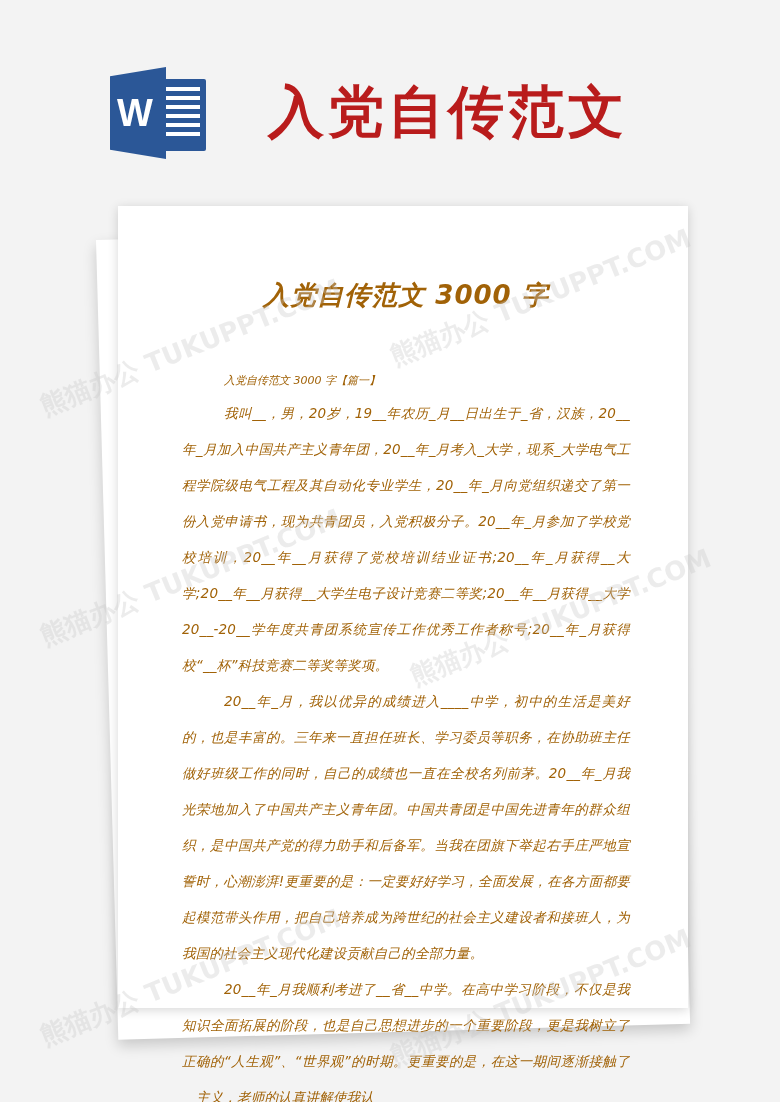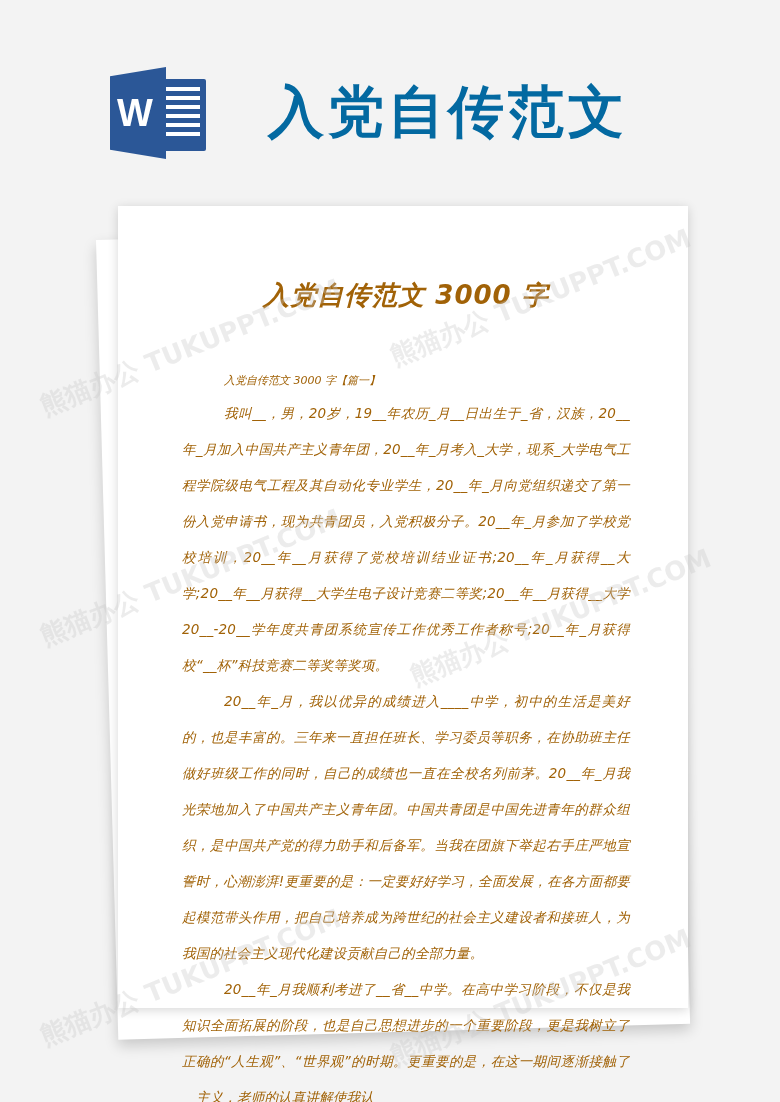--- a/index.html
+++ b/index.html
@@ -61,21 +61,21 @@
       left: 7px;
       top: 26px;
       color: #fff;
       font-family: "Liberation Sans", sans-serif;
       font-weight: bold;
       font-size: 38px;
       line-height: 40px;
     }
     .header-title {
       margin-left: 58px;
-      color: #0369a1;
+      color: #b91c1c;
       font-size: 56px;
       font-weight: bold;
       letter-spacing: 4px;
       font-family: "DejaVu Sans", sans-serif;
     }
     .paper-back {
       position: absolute;
       left: 96px;
       top: 240px;
       width: 572px;

